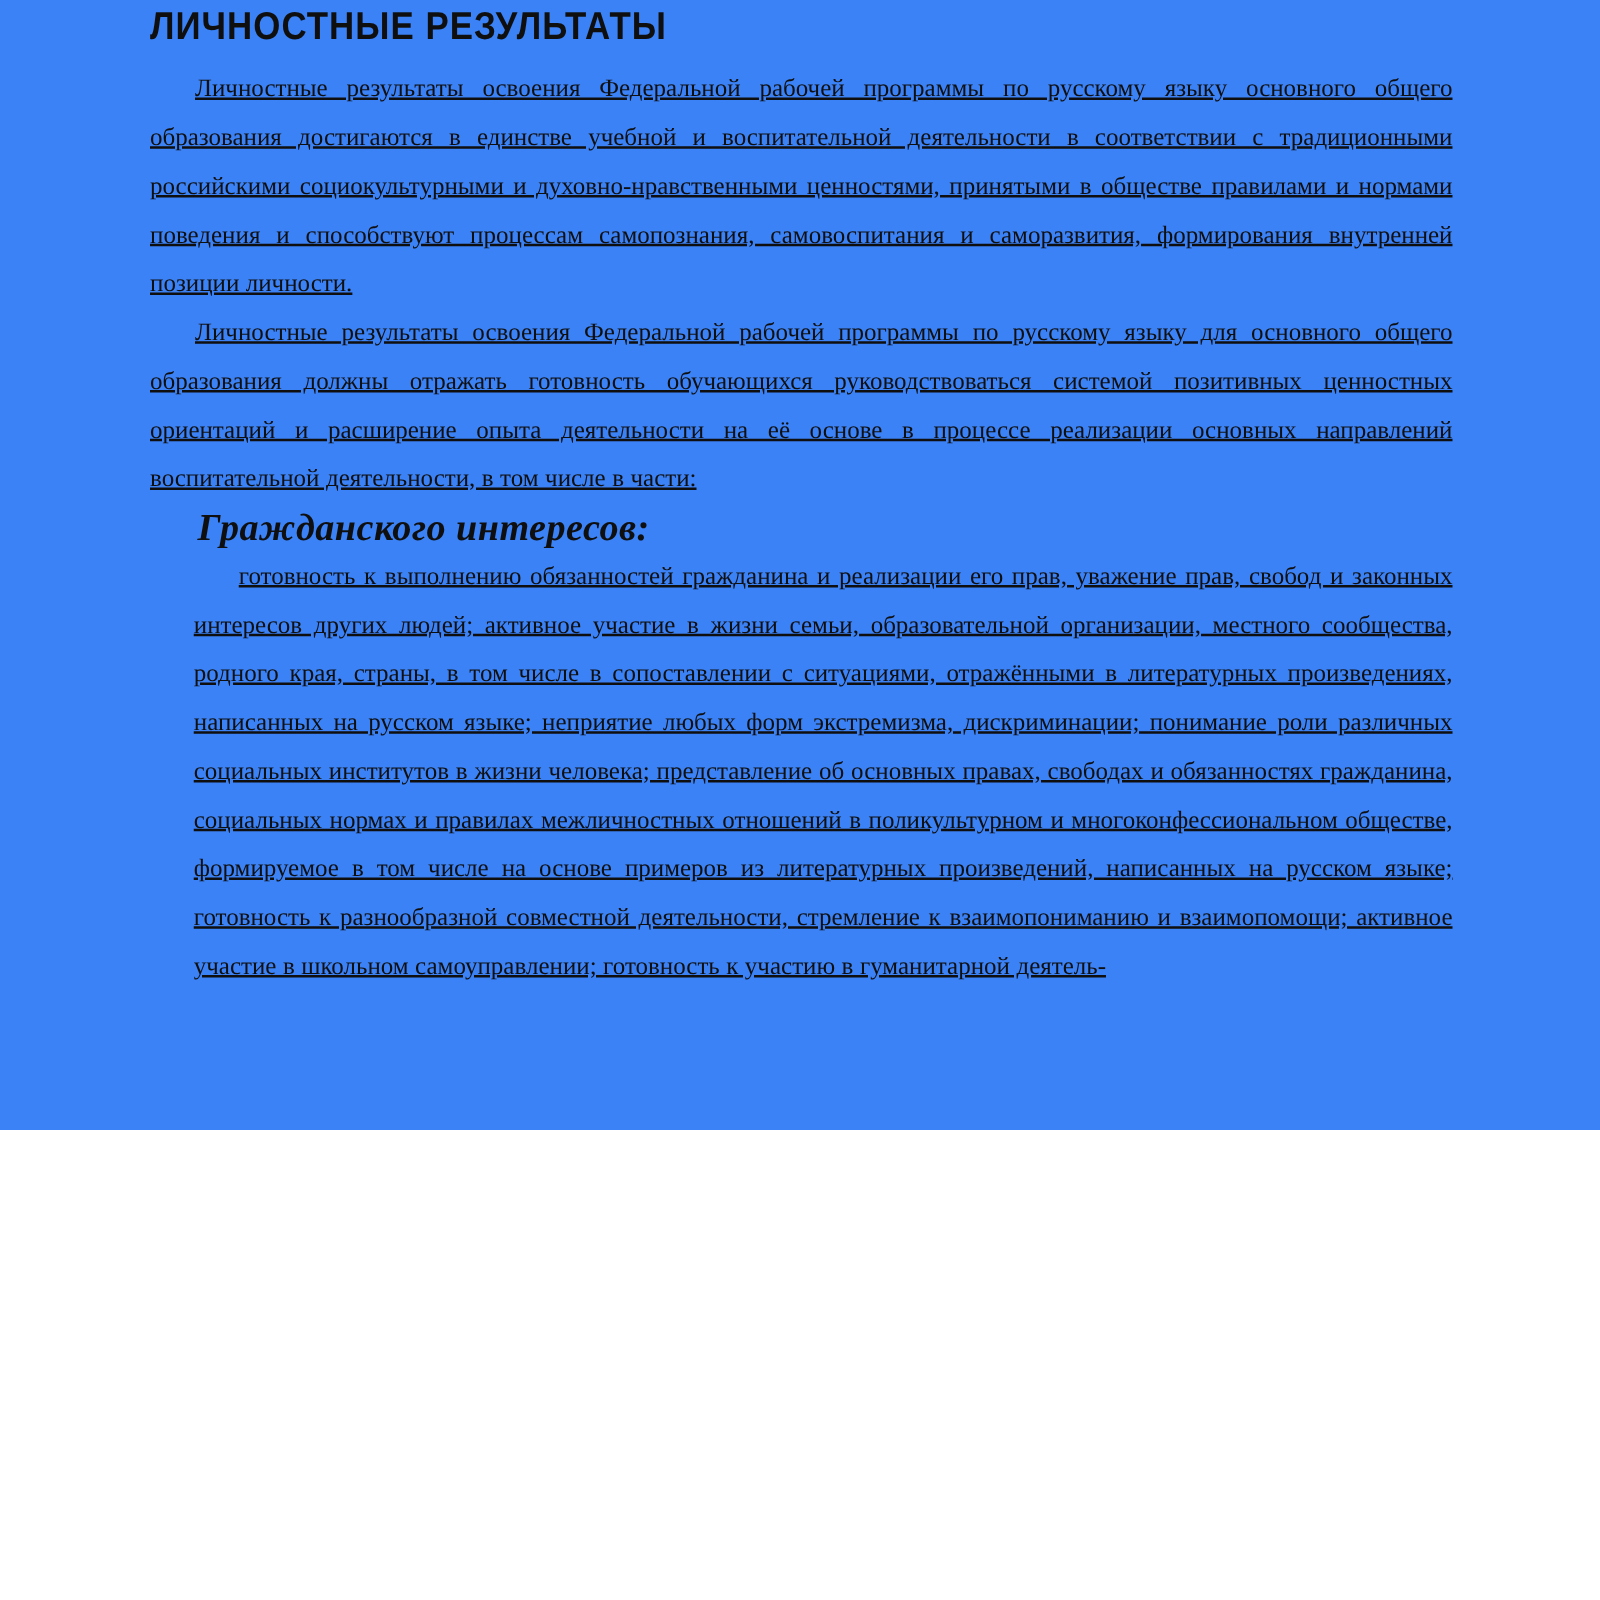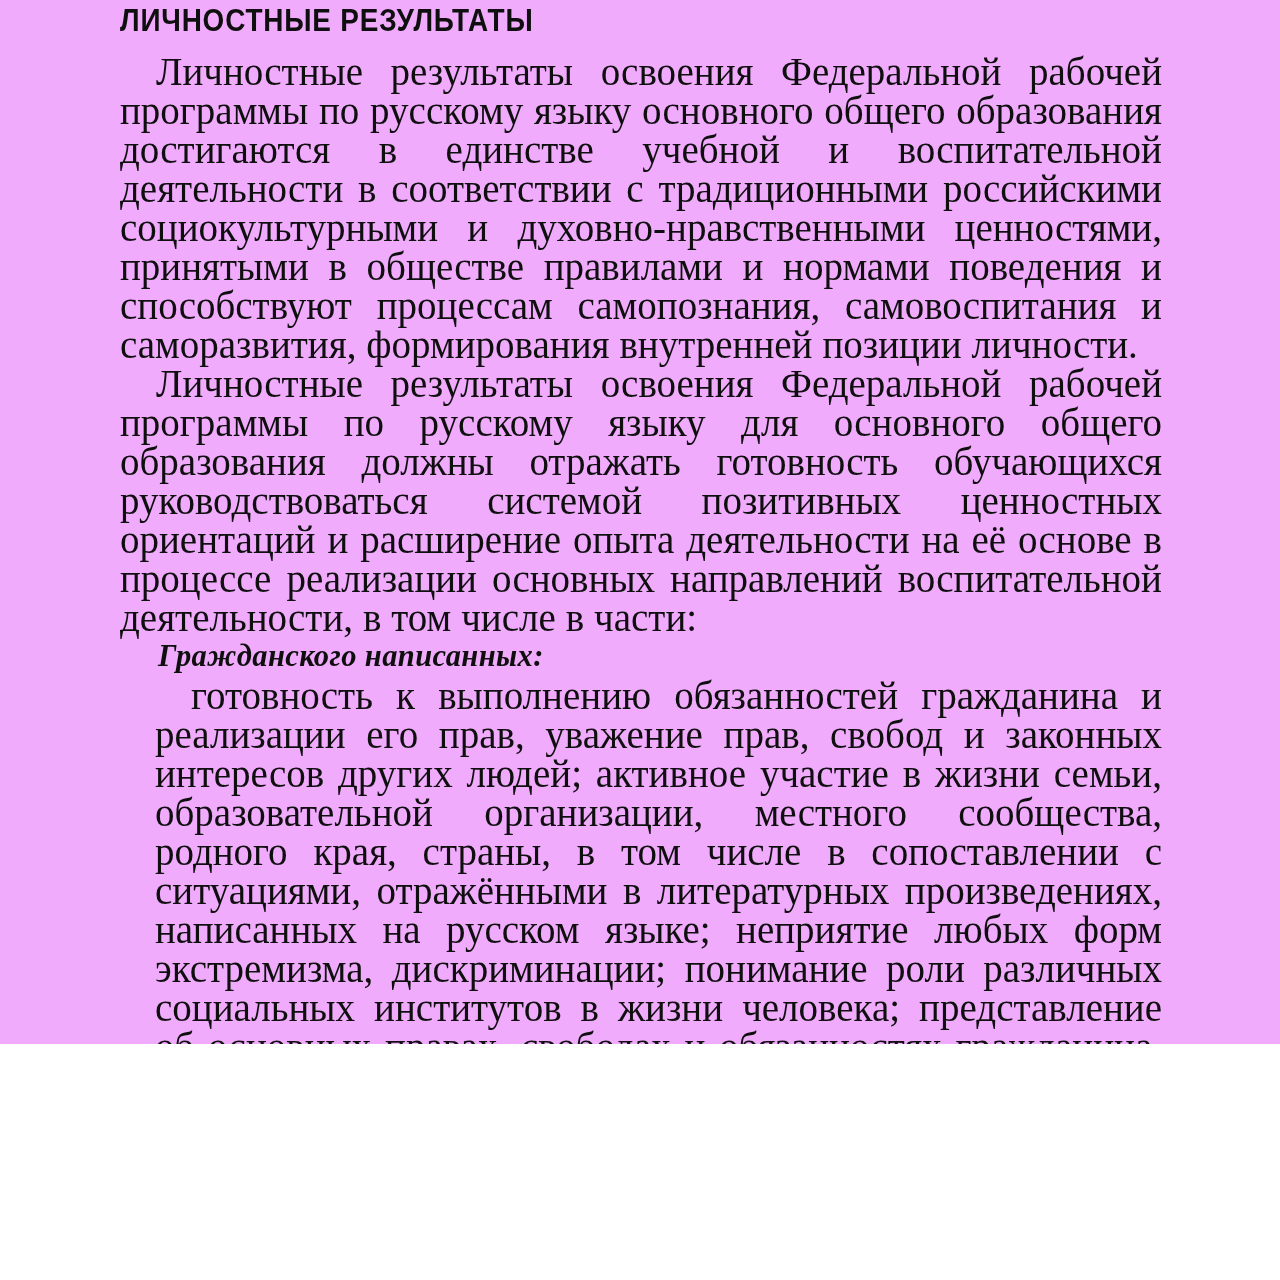--- a/index.html
+++ b/index.html
@@ -14,22 +14,22 @@
     overflow: hidden;
     font-family: "Liberation Serif", "DejaVu Serif", serif;
     color: #100f0f;
     -webkit-font-smoothing: antialiased;
   }
 
   
   .page {
     position: relative;
     width: 1280px;
-    height: 1044px;
-    background: #f0abfc;
+    height: 904px;
+    background: #3b82f6;
     overflow: hidden;
   }
 
   .textblock {
     position: absolute;
     left: 120px;
     top: 0px;
     width: 1042px;
   }
 
@@ -45,28 +45,29 @@
     margin: 0;
     padding-top: 2px;
     transform: scaleX(0.90);
     transform-origin: left top;
     white-space: nowrap;
   }
 
   
   .para {
     margin: 0;
-    font-size: 39px;
+    font-size: 20px;
     line-height: 39px;
     text-align: justify;
     text-justify: inter-word;
     text-indent: 36px;
     color: #100f0f;
     hyphens: manual;
     word-spacing: 0.2px;
+    text-decoration: underline;
   }
   .para.first {
     margin-top: 12px;
   }
 
   
   .para.clipped {
     text-indent: 36px;
     margin-left: 35px;
   }
@@ -88,18 +89,18 @@
 
 <div class="page">
   <div class="textblock">
 
     <h1 class="section-heading">ЛИЧНОСТНЫЕ РЕЗУЛЬТАТЫ</h1>
 
     <p class="para first">Личностные результаты освоения Федеральной рабочей программы по русскому языку основного общего образования достигаются в единстве учебной и воспитательной деятельности в соответствии с традиционными российскими социокультурными и духовно-нравственными ценностями, принятыми в обществе правилами и нормами поведения и способствуют процессам самопознания, самовоспитания и саморазвития, формирования внутренней позиции личности.</p>
 
     <p class="para">Личностные результаты освоения Федеральной рабочей программы по русскому языку для основного общего образования должны отражать готовность обучающихся руководствоваться системой позитивных ценностных ориентаций и расширение опыта деятельности на её основе в процессе реализации основных направлений воспитательной деятельности, в том числе в части:</p>
 
-    <p class="sub-heading">Гражданского написанных:</p>
+    <p class="sub-heading">Гражданского интересов:</p>
 
     <p class="para clipped">готовность к выполнению обязанностей гражданина и реализации его прав, уважение прав, свобод и законных интересов других людей; активное участие в жизни семьи, образовательной организации, местного сообщества, родного края, страны, в том числе в сопоставлении с ситуациями, отражёнными в литературных произведениях, написанных на русском языке; неприятие любых форм экстремизма, дискриминации; понимание роли различных социальных институтов в жизни человека; представление об основных правах, свободах и обязанностях гражданина, социальных нормах и правилах межличностных отношений в поликультурном и многоконфессиональном обществе, формируемое в том числе на основе примеров из литературных произведений, написанных на русском языке; готовность к разнообразной совместной деятельности, стремление к взаимопониманию и взаимопомощи; активное участие в школьном самоуправлении; готовность к участию в гуманитарной деятель-</p>
 
   </div>
 </div>
 
 </body></html>

